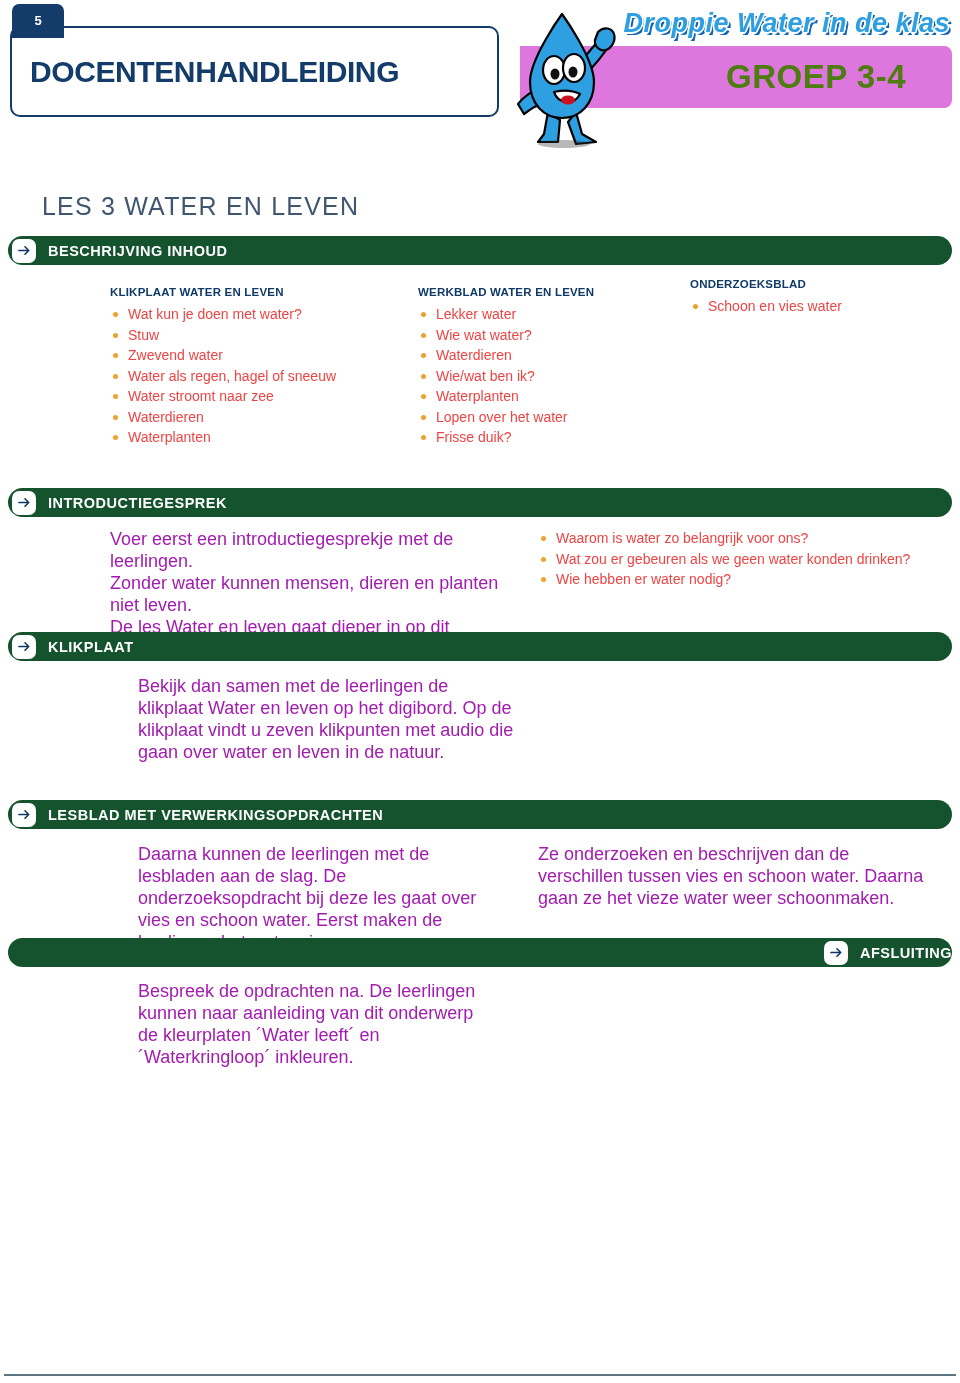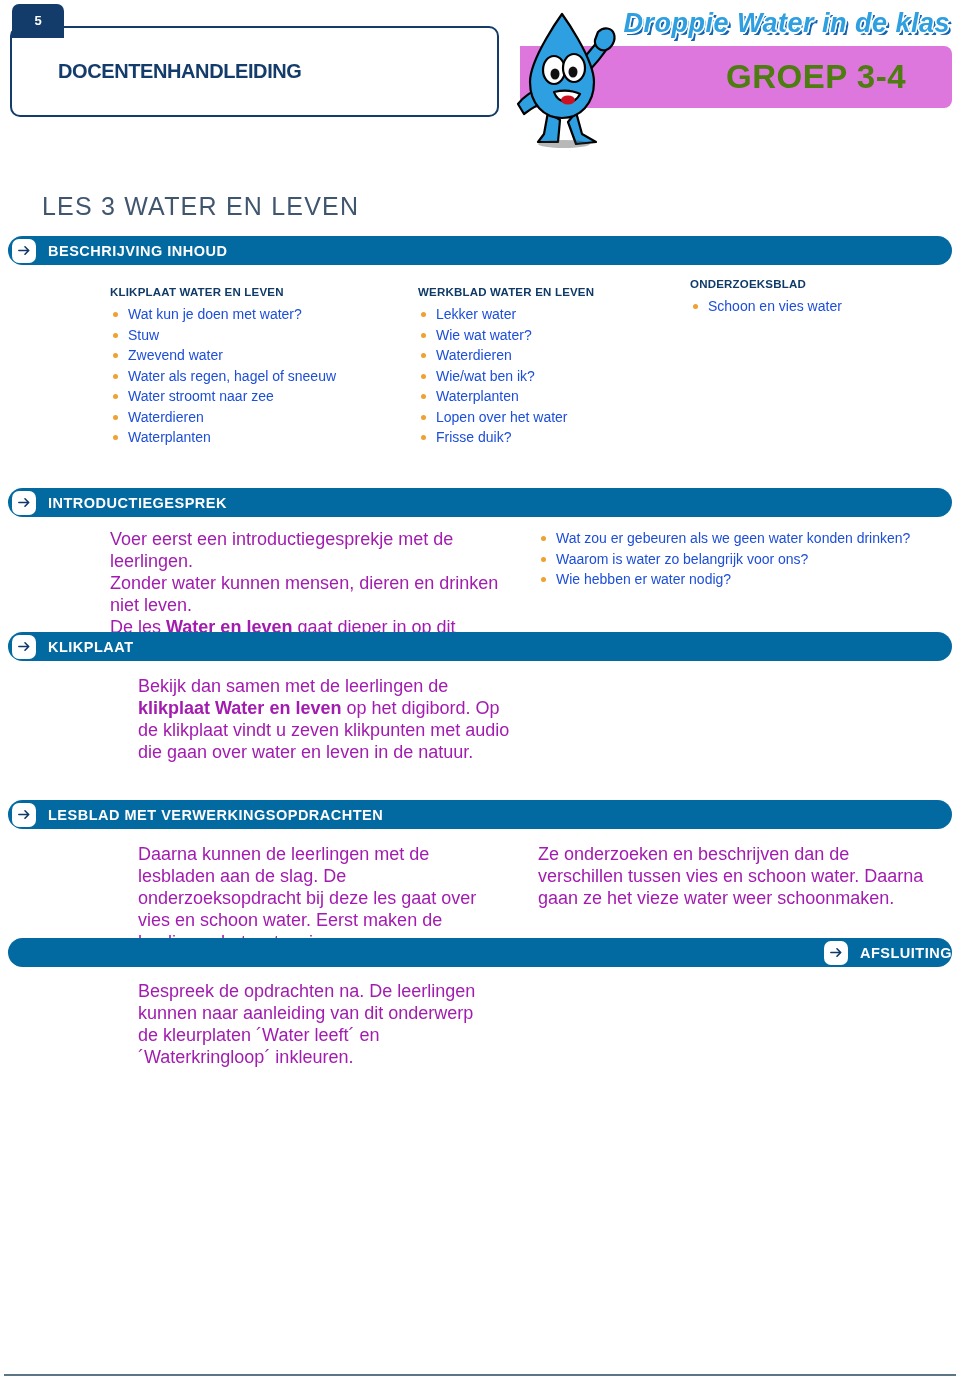--- a/index.html
+++ b/index.html
@@ -46,25 +46,25 @@
     width: 485px;
     height: 87px;
     border: 2.5px solid #133c6b;
     border-radius: 10px;
     background: #ffffff;
     z-index: 2;
     display: flex;
     align-items: center;
   }
   .title-box-label {
-    font-size: 20px;
+    font-size: 30px;
     font-weight: bold;
     letter-spacing: -0.4px;
     color: #133c6b;
-    padding-left: 46px;
+    padding-left: 18px;
     font-family: "Liberation Sans", sans-serif;
   }
 
   .purple-band {
     position: absolute;
     left: 520px;
     right: 8px;
     top: 46px;
     height: 62px;
     background: #dd77dd;
@@ -120,21 +120,21 @@
     letter-spacing: 1.2px;
     color: #40566e;
   }
 
   
   .section-bar {
     position: absolute;
     left: 8px;
     right: 8px;
     height: 29px;
-    background: #0369a1;
+    background: #14532d;
     border-radius: 15px;
     display: flex;
     align-items: center;
   }
   .arrow-badge {
     width: 24px;
     height: 24px;
     margin-left: 4px;
     border-radius: 7px;
     background: #ffffff;
@@ -162,39 +162,39 @@
   ul.bullets {
     list-style: none;
     margin: 0;
     padding: 0;
   }
   ul.bullets li {
     position: relative;
     padding-left: 18px;
     font-size: 14px;
     line-height: 20.5px;
-    color: #1d4ed8;
+    color: #ef4444;
   }
   ul.bullets li::before {
     content: "";
     position: absolute;
     left: 3px;
     top: 8px;
     width: 5px;
     height: 5px;
     border-radius: 50%;
     background: #efa132;
   }
 
   .body-para {
     font-size: 18px;
     line-height: 22px;
     color: #a21caf;
   }
-  .body-para b { font-weight: bold; }
+  .body-para b { font-weight: normal; }
 
   .abs { position: absolute; }
 
   .footer-rule {
     position: absolute;
     left: 4px;
     right: 4px;
     top: 1374px;
     height: 2px;
     background: #5d7684;
@@ -294,28 +294,28 @@
   <span class="arrow-badge">
     <svg width="15" height="15" viewBox="0 0 16 16">
         <path d="M2 8 H12 M8.5 4 L12.5 8 L8.5 12" stroke="#0f3a68" stroke-width="1.7" fill="none" stroke-linecap="round" stroke-linejoin="round"></path>
       </svg>
   </span>
   <span class="section-bar-label">INTRODUCTIEGESPREK</span>
 </div>
 
 <div class="abs" style="left:110px; top:528px; width:420px;">
   <div class="body-para">Voer eerst een introductiegesprekje met de leerlingen.</div>
-  <div class="body-para">Zonder water kunnen mensen, dieren en drinken niet leven.</div>
+  <div class="body-para">Zonder water kunnen mensen, dieren en planten niet leven.</div>
   <div class="body-para">De les <b>Water en leven</b> gaat dieper in op dit onderwerp.</div>
 </div>
 
 <div class="abs" style="left:538px; top:528px; width:410px;">
   <ul class="bullets">
+    <li>Waarom is water zo belangrijk voor ons?</li>
     <li>Wat zou er gebeuren als we geen water konden drinken?</li>
-    <li>Waarom is water zo belangrijk voor ons?</li>
     <li>Wie hebben er water nodig?</li>
   </ul>
 </div>
 
 <div class="section-bar" style="top:632px;">
   <span class="arrow-badge">
     <svg width="15" height="15" viewBox="0 0 16 16">
         <path d="M2 8 H12 M8.5 4 L12.5 8 L8.5 12" stroke="#0f3a68" stroke-width="1.7" fill="none" stroke-linecap="round" stroke-linejoin="round"></path>
       </svg>
   </span>

